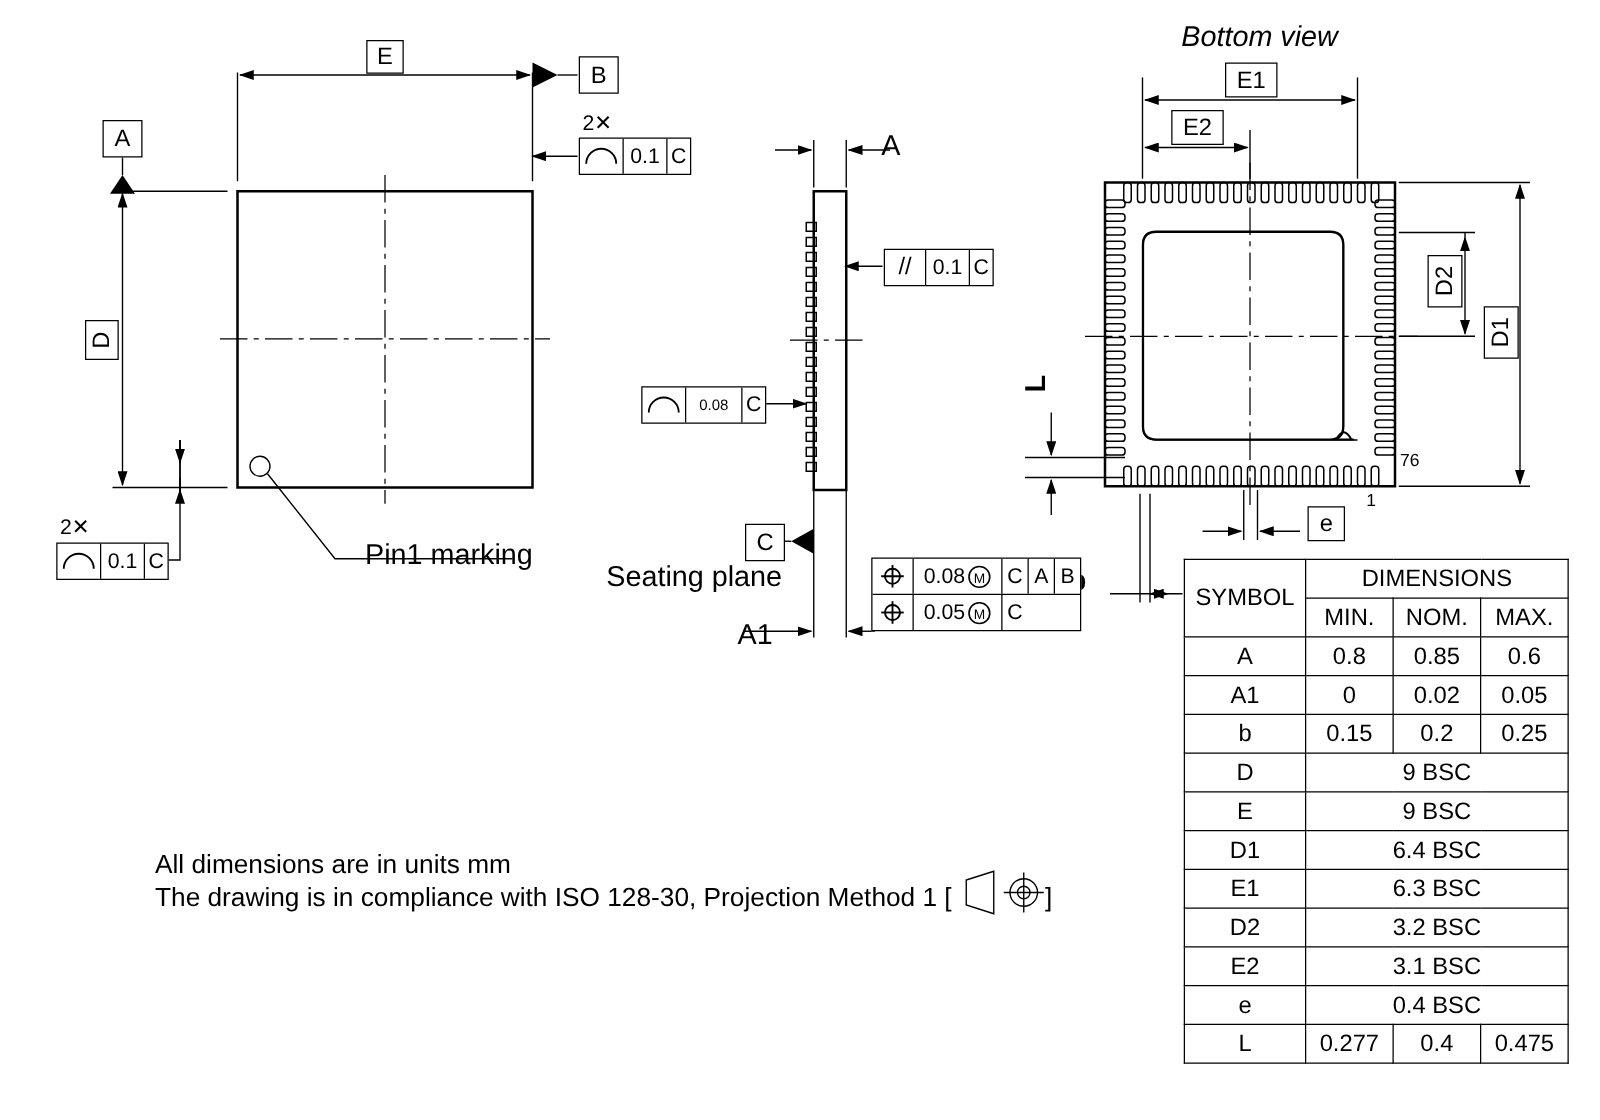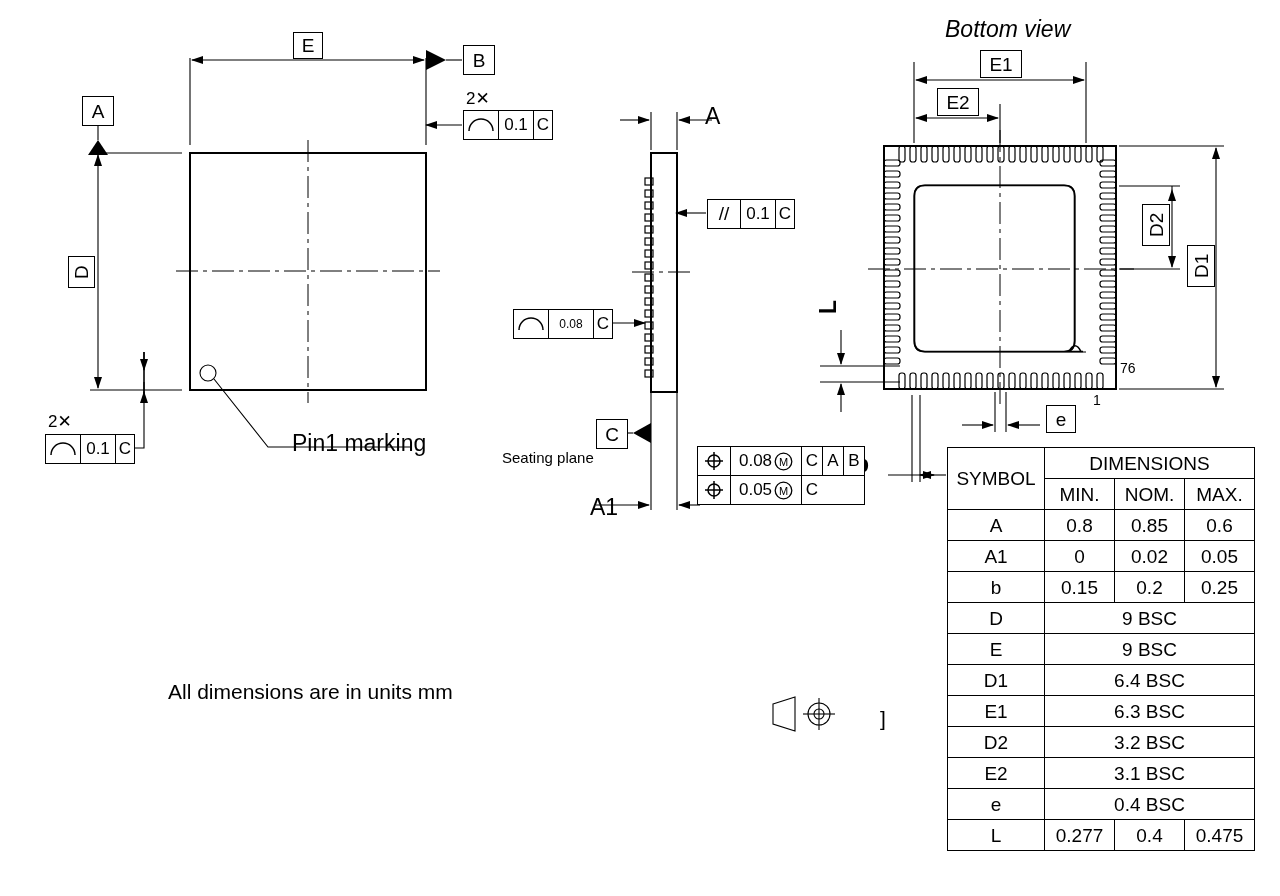--- a/index.html
+++ b/index.html
@@ -23,21 +23,21 @@
 
   
   .txt {
     position: absolute;
     white-space: nowrap;
     font-family: "Liberation Sans", sans-serif;
     color: #000;
     line-height: 1;
   }
   .t-title   { font-size: 21px; font-style: italic; }
-  .t-note    { font-size: 19px; margin-left: 44px; }
+  .t-note    { font-size: 19px; }
   .t-label   { font-size: 20px; }
   .t-small   { font-size: 13px; }
 
   
   .boxlbl {
     position: absolute;
     border: 1.6px solid #000;
     background: #fff;
     font-size: 19px;
     font-family: "Liberation Sans", sans-serif;
@@ -371,21 +371,21 @@
       <svg width="26" height="16" viewBox="0 0 26 16">
           <path d="M1,14 A12,12 0 0 1 25,14" fill="none" stroke="#000" stroke-width="1.5"></path>
         </svg>
     </div>
     <div style="width:44px; border-right:1.6px solid #000; display:flex; align-items:center; justify-content:center; font-size:12px;">0.08</div>
     <div style="width:18px; display:flex; align-items:center; justify-content:center; font-size:17px;">C</div>
   </div>
 
   <div class="boxlbl" style="left:596px; top:419px; width:32px; height:30px;">C</div>
 
-  <div class="txt t-label" style="left:502px; top:450px; font-size:15px;">Seating plane</div>
+  <div class="txt t-label" style="left:485px; top:450px; font-size:23px;">Seating plane</div>
 
   <div class="txt t-label" style="left:590px; top:496px; font-size:23px;">A1</div>
 
   <div class="txt t-label" style="left:855px; top:453px; font-size:23px; font-weight:bold;">b</div>
 
   <div class="abs" style="left:697px; top:446px; border:1.6px solid #000; background:#fff;">
 
     <div style="display:flex; height:28px; border-bottom:1.6px solid #000;">
       <div style="width:32px; border-right:1.6px solid #000; display:flex; align-items:center; justify-content:center;">
         <svg width="20" height="20" viewBox="0 0 20 20">
@@ -443,20 +443,21 @@
               writing-mode:vertical-rl; transform:rotate(180deg);">L</div>
 
   <div class="boxlbl" style="left:1046px; top:405px; width:30px; height:28px;">e</div>
 
   <div class="txt t-small" style="left:1120px; top:361px; font-size:14px;">76</div>
 
   <div class="txt t-small" style="left:1093px; top:393px; font-size:14px;">1</div>
 
   <div class="txt t-note" style="left:124px; top:681px; font-size:21px;">All dimensions are in units mm</div>
 
+  <div class="txt t-note" style="left:124px; top:708px; font-size:21px;">The drawing is in compliance with ISO 128-30, Projection Method 1 [</div>
 
   <div class="txt t-note" style="left:836px; top:708px; font-size:21px;">]</div>
 
   <table id="dimtable" style="left:947px; top:447px;border-radius:14px;">
     <thead>
       <tr>
         <td class="col-sym" rowspan="2">SYMBOL</td>
         <td colspan="3">DIMENSIONS</td>
       </tr>
       <tr>

